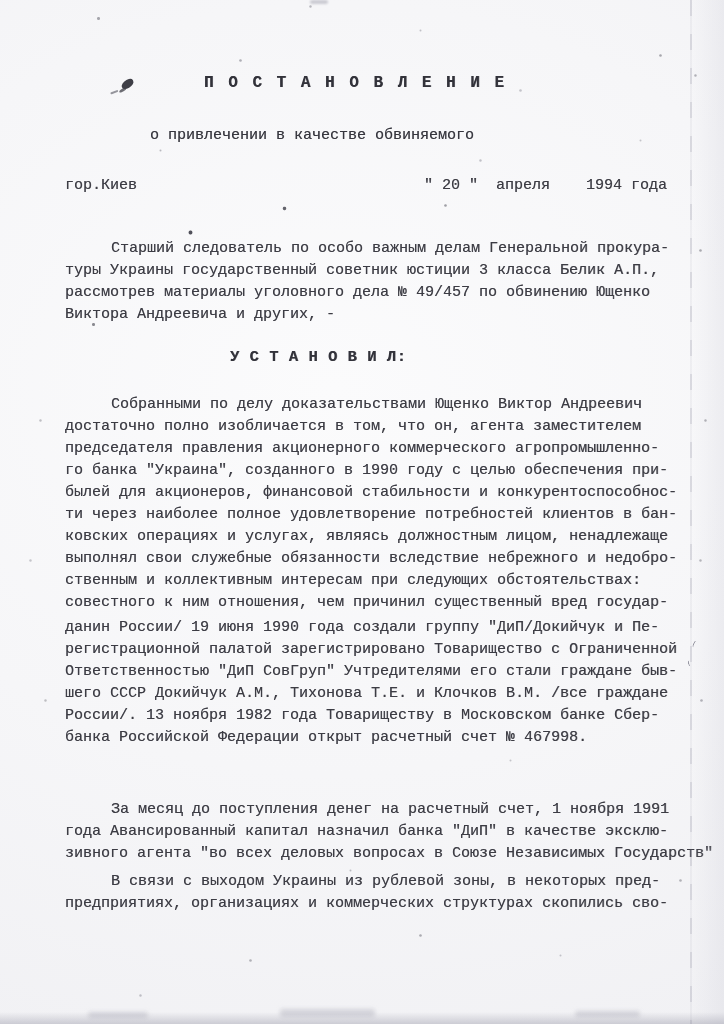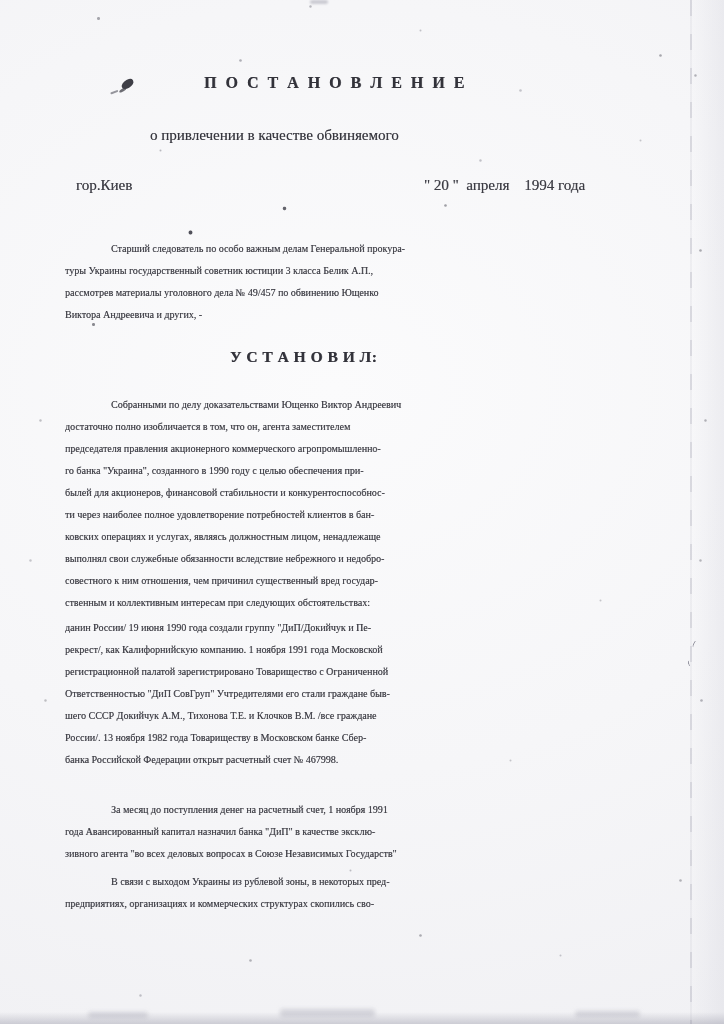--- a/index.html
+++ b/index.html
@@ -1,41 +1,41 @@
 <!DOCTYPE html>
 <html><head>
 <meta charset="utf-8">
 <style>
   html,body{margin:0;padding:0;}
   body{width:724px;height:1024px;overflow:hidden;background:#e9e9ec;}
   .page{
     position:relative;width:724px;height:1024px;overflow:hidden;
     background:
       radial-gradient(ellipse 900px 700px at 46% 38%, #fbfbfc 0%, #f6f6f8 55%, #f1f1f4 100%);
-    font-family:Liberation Serif, serif;
+    font-family:Liberation Mono, monospace;
     color:#3c3c44;
   }
   .ln{
-    height:22px;line-height:22px;font-size:10px;white-space:pre;
+    height:22px;line-height:22px;font-size:15px;white-space:pre;
     text-shadow:0.3px 0.3px 0.45px rgba(52,52,60,0.55);
   }
   .block{position:absolute;left:65px;width:659px;}
   .indent{text-indent:46px;}
   .doc-title{
     position:absolute;left:204px;top:74px;font-size:16px;font-weight:bold;
     letter-spacing:2.5px;color:#32323a;white-space:pre;
     text-shadow:0.4px 0.4px 0.5px rgba(44,44,52,0.6);
   }
   .doc-subtitle{
     position:absolute;left:150px;top:127px;font-size:15px;color:#36363e;white-space:pre;
     text-shadow:0.3px 0.3px 0.45px rgba(52,52,60,0.55);
     text-align:center;
   }
   .dateline{position:absolute;top:177px;left:0;width:724px;height:22px;}
-  .place{position:absolute;left:76px;top:0;font-size:15px;white-space:pre;
+  .place{position:absolute;left:65px;top:0;font-size:15px;white-space:pre;
     text-shadow:0.3px 0.3px 0.45px rgba(52,52,60,0.55);}
   .date{position:absolute;left:424px;top:0;font-size:15px;white-space:pre;
     text-shadow:0.3px 0.3px 0.45px rgba(52,52,60,0.55);}
   .section-heading{
     position:absolute;left:230px;top:348px;font-size:15.5px;font-weight:bold;
     letter-spacing:0.5px;color:#32323a;white-space:pre;
     text-shadow:0.4px 0.4px 0.5px rgba(44,44,52,0.6);
   }
   
   .fold-line{
@@ -126,27 +126,26 @@
 
   <div class="block" style="top:394px">
     <div class="ln indent">Собранными по делу доказательствами Ющенко Виктор Андреевич</div>
     <div class="ln">достаточно полно изобличается в том, что он, агента заместителем</div>
     <div class="ln">председателя правления акционерного коммерческого агропромышленно-</div>
     <div class="ln">го банка "Украина", созданного в 1990 году с целью обеспечения при-</div>
     <div class="ln">былей для акционеров, финансовой стабильности и конкурентоспособнос-</div>
     <div class="ln">ти через наиболее полное удовлетворение потребностей клиентов в бан-</div>
     <div class="ln">ковских операциях и услугах, являясь должностным лицом, ненадлежаще</div>
     <div class="ln">выполнял свои служебные обязанности вследствие небрежного и недобро-</div>
+    <div class="ln">ственным и коллективным интересам при следующих обстоятельствах:</div>
     <div class="ln">совестного к ним отношения, чем причинил существенный вред государ-</div>
-    <div class="ln">ственным и коллективным интересам при следующих обстоятельствах:</div>
   </div>
 
   <div class="block" style="top:617px">
     <div class="ln">данин России/ 19 июня 1990 года создали группу "ДиП/Докийчук и Пе-</div>
-    <div class="ln">рекрест/, как Калифорнийскую компанию. 1 ноября 1991 года Московской</div>
     <div class="ln">регистрационной палатой зарегистрировано Товарищество с Ограниченной</div>
     <div class="ln">Ответственностью "ДиП СовГруп" Учтредителями его стали граждане быв-</div>
     <div class="ln">шего СССР Докийчук А.М., Тихонова Т.Е. и Клочков В.М. /все граждане</div>
     <div class="ln">России/. 13 ноября 1982 года Товариществу в Московском банке Сбер-</div>
     <div class="ln">банка Российской Федерации открыт расчетный счет № 467998.</div>
   </div>
 
   <div class="block" style="top:799px">
     <div class="ln indent">За месяц до поступления денег на расчетный счет, 1 ноября 1991</div>
     <div class="ln">года Авансированный капитал назначил банка "ДиП" в качестве эксклю-</div>

